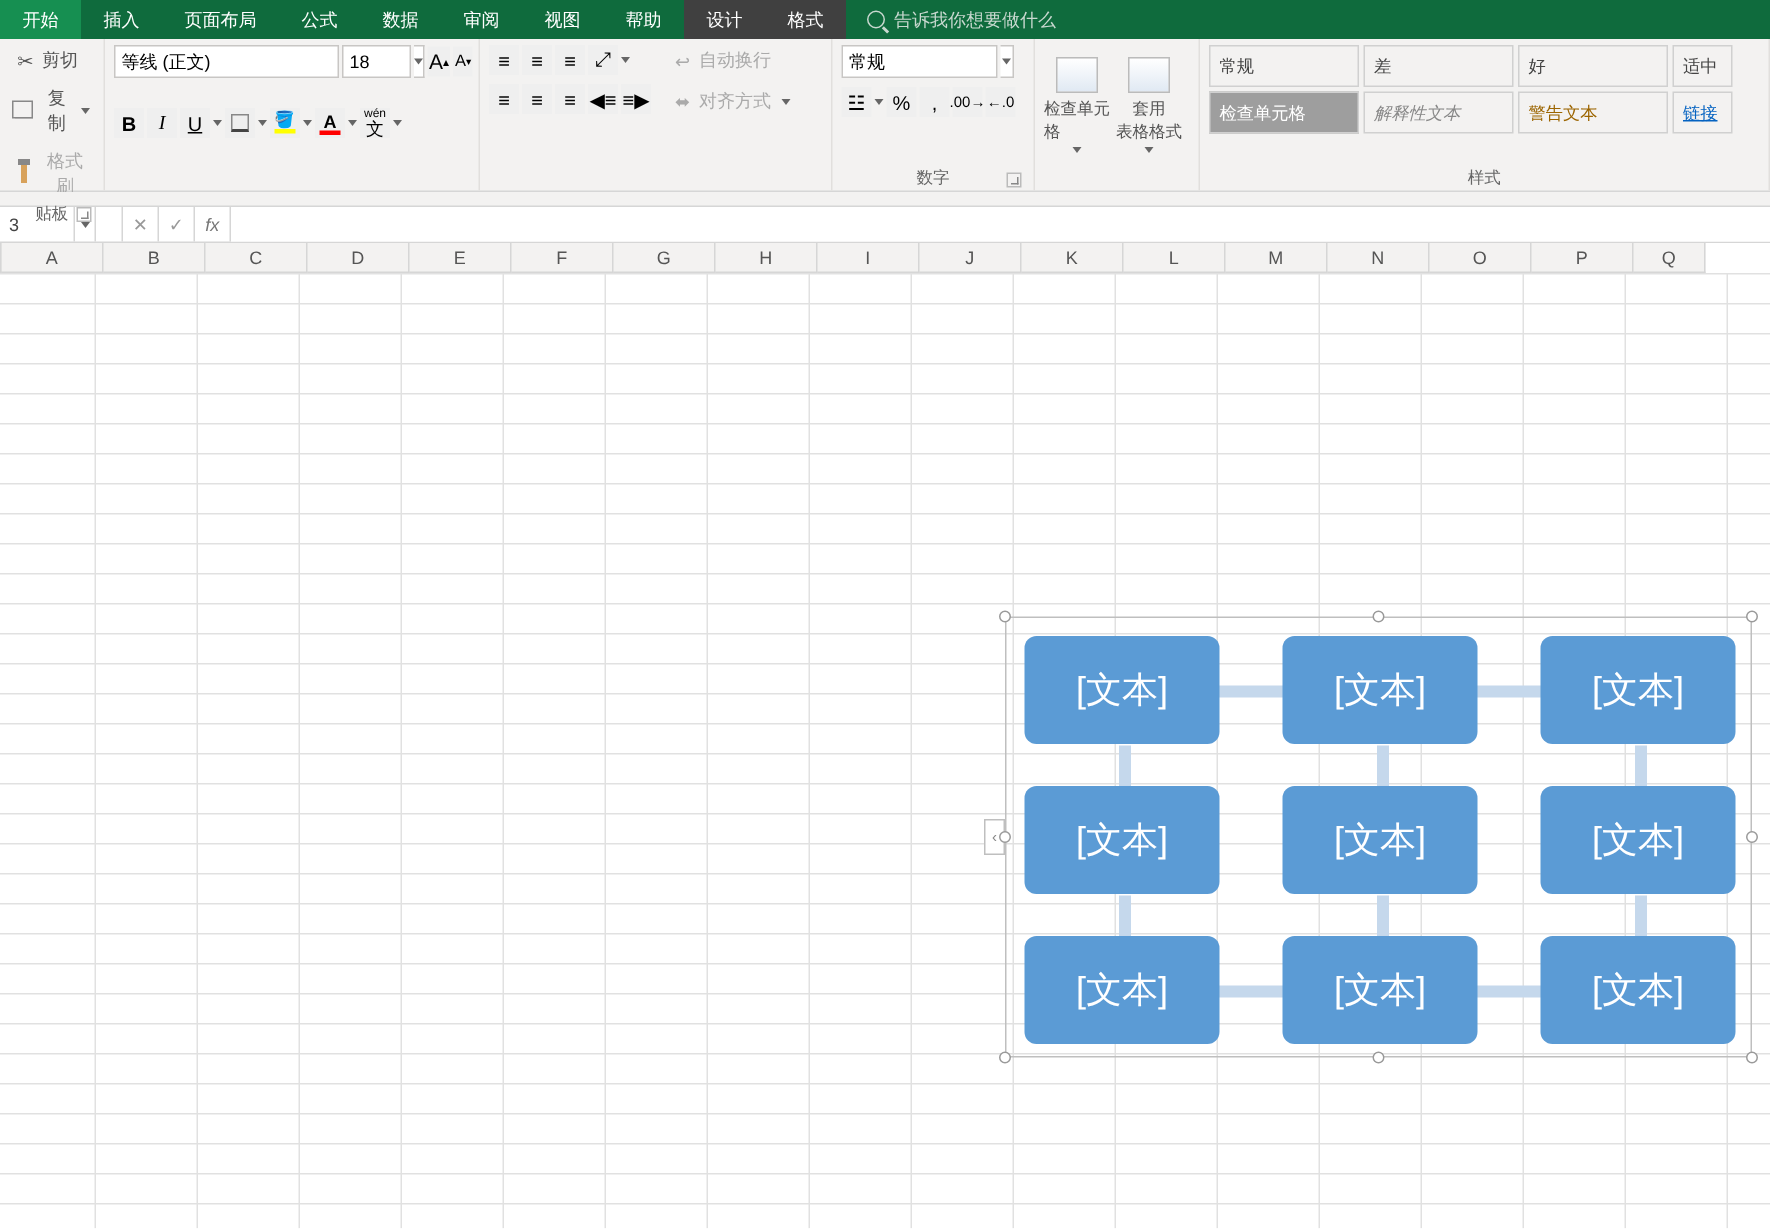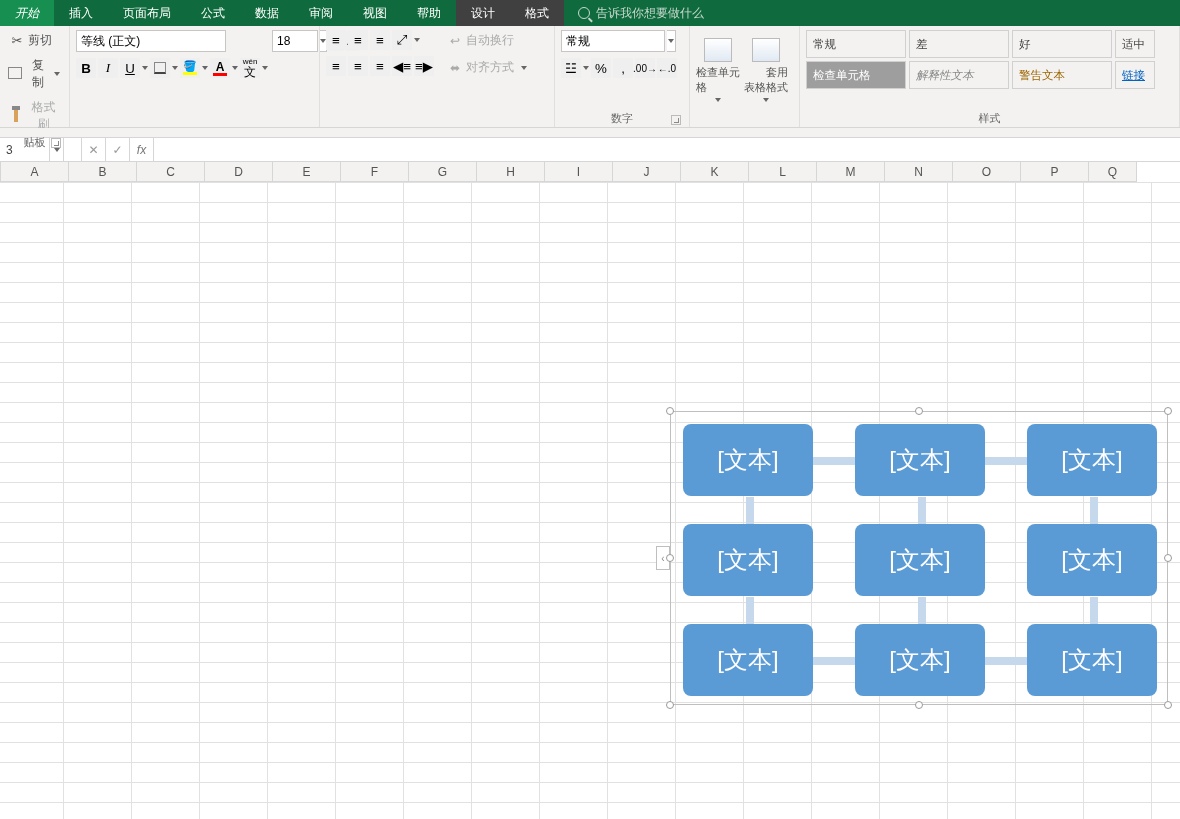--- a/index.html
+++ b/index.html
@@ -2,21 +2,21 @@
 <html><head>
 <meta charset="utf-8">
 <style>
 *{margin:0;padding:0;box-sizing:border-box;font-family:"Microsoft YaHei",sans-serif;}
 body{background:#fff;overflow:hidden;font-size:12px;color:#444;}
 .app{width:1180px;height:819px;display:flex;flex-direction:column;}
 
 
 .tabs{height:26px;background:#0f6b3d;display:flex;align-items:stretch;}
 .tab{padding:0 15px;display:flex;align-items:center;color:#fff;font-size:12px;cursor:pointer;}
-.tab.active{background:#168f51;font-style:italic;}
+.tab.active{background:#168f51;}
 .tab.context{background:#404040;}
 .tab.context.first{margin-left:0;}
 .search-wrap{display:flex;align-items:center;padding-left:14px;color:#c8d8cf;font-size:12px;gap:6px;}
 .search-icon{width:12px;height:12px;border:1.5px solid #c8d8cf;border-radius:50%;position:relative;}
 .search-icon::after{content:"";position:absolute;width:5px;height:1.5px;background:#c8d8cf;bottom:-2px;right:-4px;transform:rotate(45deg);}
 
 
 .ribbon{height:102px;background:#f3f2f1;border-bottom:1px solid #d6d6d6;display:flex;}
 .group{border-right:1px solid #e1dfdd;padding:4px 6px 0;display:flex;flex-direction:column;}
 .group-body{flex:1;display:flex;gap:4px;}
@@ -31,21 +31,21 @@
 .row{display:flex;gap:2px;align-items:center;}
 
 
 .i-cut{color:#555;font-size:13px;}
 .i-copy{width:12px;height:10px;border:1px solid #888;position:relative;}
 .i-copy::after{content:"";position:absolute;left:-3px;top:-3px;width:12px;height:10px;border:1px solid #888;background:#f3f2f1;}
 .i-brush{width:4px;height:12px;background:#d8a25b;position:relative;}
 .i-brush::after{content:"";position:absolute;top:-4px;left:-2px;width:8px;height:4px;background:#888;}
 
 .font-sel{height:22px;border:1px solid #c8c6c4;background:#fff;width:150px;padding:0 4px;font-size:12px;}
-.size-sel{height:22px;border:1px solid #c8c6c4;background:#fff;width:46px;padding:0 4px;font-size:12px;margin-left:44px;}
+.size-sel{height:22px;border:1px solid #c8c6c4;background:#fff;width:46px;padding:0 4px;font-size:12px;}
 .dd{width:9px;height:22px;border:1px solid #c8c6c4;border-left:none;background:#fff;display:flex;align-items:center;justify-content:center;}
 .caret{width:0;height:0;border-left:3px solid transparent;border-right:3px solid transparent;border-top:4px solid #666;}
 
 .sq{width:20px;height:20px;display:inline-flex;align-items:center;justify-content:center;border:1px solid transparent;}
 .b{font-weight:bold;}
 .i{font-style:italic;font-family:serif;}
 .u{text-decoration:underline;}
 .underline-bar{width:14px;height:3px;}
 .stack{display:flex;flex-direction:column;align-items:center;line-height:1;}
 
@@ -140,21 +140,21 @@
             </button>
         </div>
       </div>
       <div class="group-title">
           <span>贴板</span>
           <span class="dlg-launch"></span>
         </div>
     </div>
 
     <div class="group" style="width:250px">
-      <div class="group-body col" style="gap:6px">
+      <div class="group-body col" style="gap:20px">
         <div class="row">
           <input class="font-sel" value="等线 (正文)" style="">
           <input class="size-sel" value="18" style="">
             <span class="dd">
               <span class="caret"></span>
             </span>
           <button class="sq" style="font-size:14px;">A<sup style="font-size:8px">▴</sup></button>
           <button class="sq" style="font-size:11px;">A<sup style="font-size:7px">▾</sup></button>
         </div>
         <div class="row">
@@ -248,21 +248,21 @@
 
     <div class="group" style="width:110px">
       <div class="group-body">
         <div class="vbtn">
             <span class="ico"></span>
             <span>检查单元格</span>
             <span class="caret"></span>
           </div>
         <div class="vbtn">
             <span class="ico"></span>
-            <span style="white-space:pre;text-align:right">套用
+            <span style="white-space:pre;text-align:center">套用
 表格格式</span>
             <span class="caret"></span>
           </div>
       </div>
       <div class="group-title"></div>
     </div>
 
     <div class="group" style="flex:1">
       <div class="group-body">
         <div class="style-grid" style="grid-template-columns:100px 100px 100px 40px">

